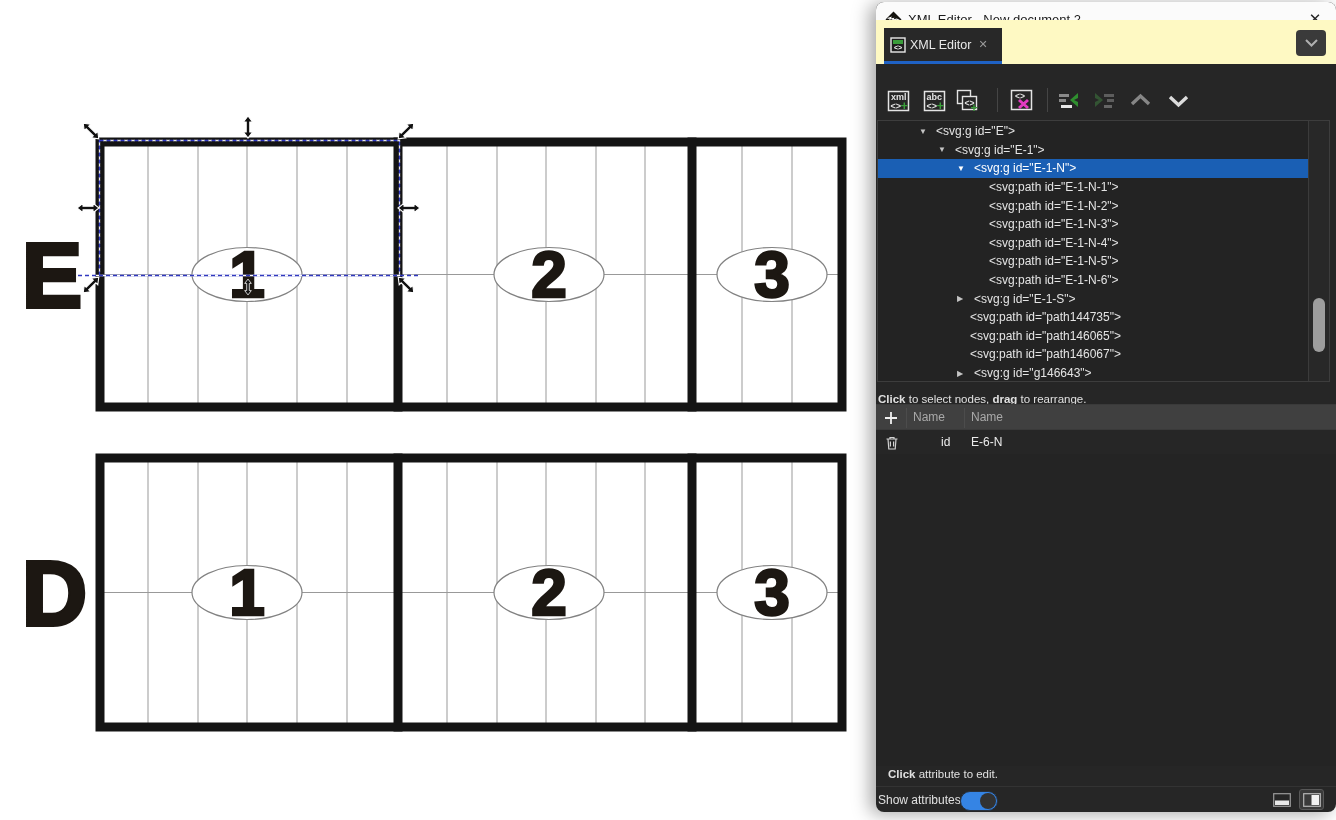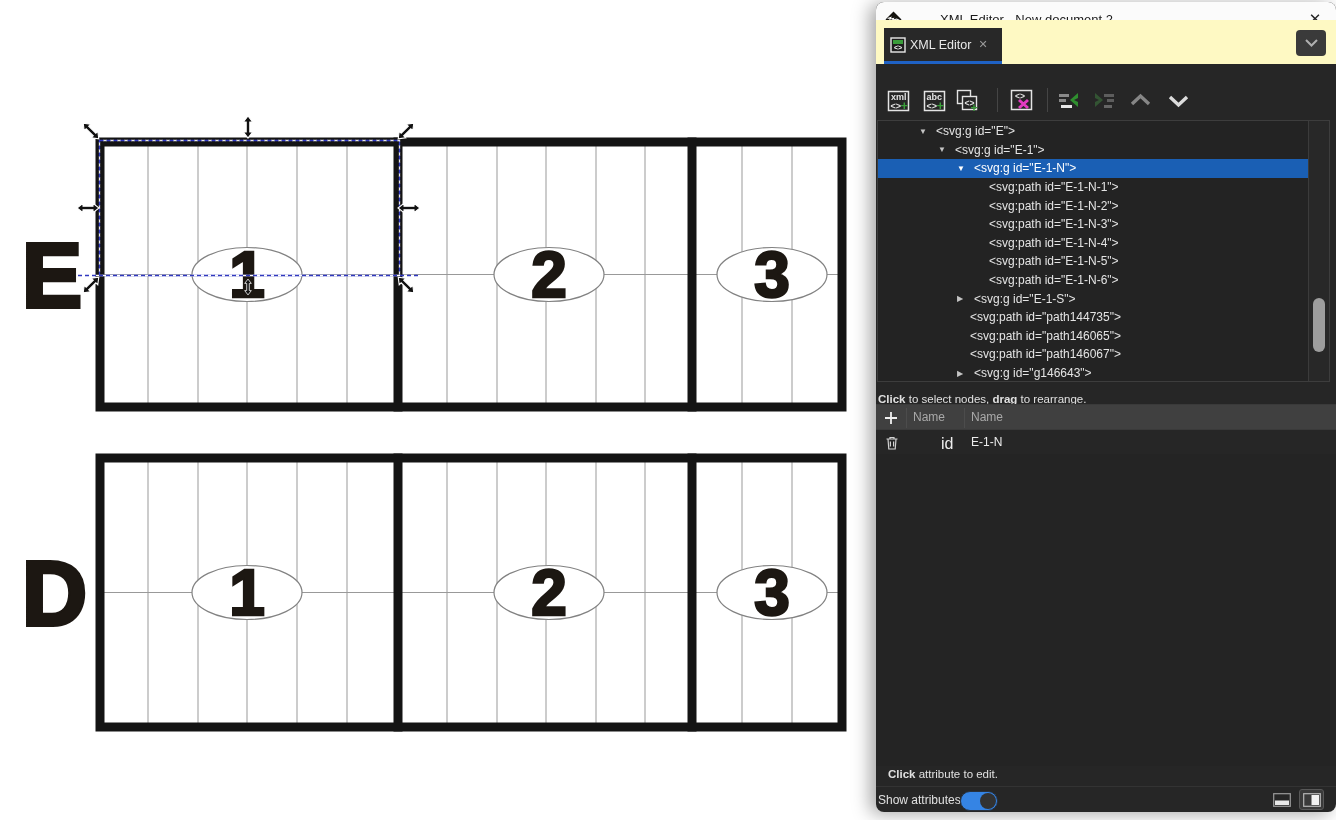--- a/index.html
+++ b/index.html
@@ -9,21 +9,21 @@
   
   .canvas { position:absolute; left:0; top:0; width:877px; height:820px; background:#fff; }
   .canvas svg { position:absolute; left:0; top:0; }
 
   
   .xml-window { position:absolute; left:876px; top:2px; width:460px; height:810px;
     background:#262626; border-radius:8px; box-shadow:-6px 2px 18px rgba(0,0,0,.35);
     overflow:hidden; }
 
   .titlebar { position:absolute; left:0; top:0; width:100%; height:34px; background:#fbfbfb;
-    display:flex; align-items:center;gap:32px; }
+    display:flex; align-items:center; }
   .titlebar .logo { width:17px; height:17px; margin-left:9px; }
   .titlebar .title { margin-left:6px; font-size:13px; color:#1b1b1b; }
   .titlebar .close { position:absolute; right:9px; top:5px; width:24px; height:24px;
     display:flex; align-items:center; justify-content:center;
     font-size:15px; color:#222; cursor:default; }
 
   .tabstrip { position:absolute; left:0; top:18px; width:100%; height:44px; background:#fef9c3; }
   .tab { position:absolute; left:8px; top:8px; height:33px; min-width:118px; background:#282828;
     display:flex; align-items:center; padding:0 6px; }
   .tab .tabicon { width:16px; height:16px; margin-right:4px; }
@@ -55,21 +55,21 @@
     font-size:11.5px; color:#e0e0e0; padding:10px 0 0 2px; background:#262626; }
   .tree-hint b, .footer-hint b { font-weight:bold; }
 
   .attr-header { position:absolute; left:0; top:402px; width:100%; height:26px;
     border-top:1px solid #3a3a3a; border-bottom:1px solid #3a3a3a; background:#404040; }
   .attr-header .colname { position:absolute; top:5px; font-size:12px; color:#a9a9a9; }
   .attr-header .vline { position:absolute; top:3px; width:1px; height:20px; background:#4c4c4c; }
   .attr-plus { position:absolute; left:5px; top:3px; width:20px; height:20px;
     display:flex; align-items:center; justify-content:center; }
   .attr-row { position:absolute; left:0; top:430px; width:100%; height:22px; background:#262626; }
-  .attr-row .aname { position:absolute; left:37px; top:3px; font-size:16px; color:#ededed;padding-left:28px; }
+  .attr-row .aname { position:absolute; left:37px; top:3px; font-size:12px; color:#ededed;padding-left:28px; }
   .attr-row .avalue { position:absolute; left:95px; top:3px; font-size:12px; color:#ededed; }
   .attr-trash { position:absolute; left:8px; top:3px; width:16px; height:16px; }
   .attr-empty { position:absolute; left:0; top:452px; width:100%; height:312px; background:#242424; }
 
   .footer-hint { position:absolute; left:12px; top:766px; font-size:11.5px; color:#e0e0e0; }
   .footer-row { position:absolute; left:0; top:784px; width:100%; height:26px;
     border-top:1px solid #333; }
   .footer-row .flabel { position:absolute; left:2px; top:6px; font-size:12px; color:#e0e0e0; }
   .toggle { position:absolute; left:84px; top:4px; width:38px; height:20px; background:#3584e4;
     border:1px solid #27313f; border-radius:10px; }
@@ -335,21 +335,21 @@
     <span class="colname" style="left:37px">Name</span>
     <div class="vline" style="left:88px"></div>
     <span class="colname" style="left:95px">Name</span>
   </div>
 
   <div class="attr-row">
     <svg class="attr-trash" viewBox="0 0 16 16">
       <path d="M2.5 4 H13.5 M6 4 V2.5 H10 V4 M4 4 L4.8 14 H11.2 L12 4 M6.4 6.5 V11.5 M9.6 6.5 V11.5" fill="none" stroke="#d2d2d2" stroke-width="1.2"></path>
     </svg>
     <span class="aname">id</span>
-    <span class="avalue">E-1-N</span>
+    <span class="avalue">E-6-N</span>
   </div>
 
   <div class="attr-empty"></div>
 
   <div class="footer-hint"><b>Click</b><span> attribute to edit.</span></div>
 
   <div class="footer-row">
     <span class="flabel">Show attributes</span>
     <div class="toggle">
       <div class="knob"></div>

